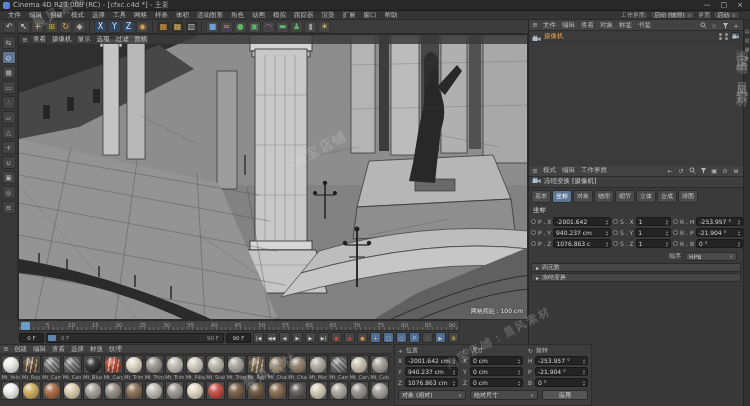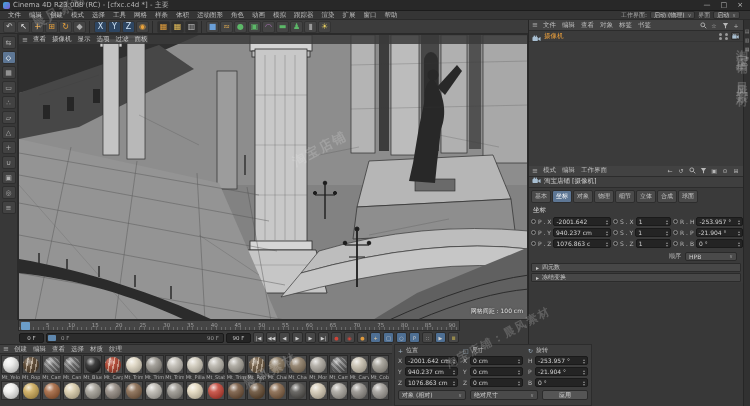--- a/index.html
+++ b/index.html
@@ -398,21 +398,21 @@
             <span class="icoBtn">⊞</span>
           </span>
       </div>
       <div class="am-title">
         <span><svg width="9" height="7" viewBox="0 0 10 7">
               <rect x="0.5" y="1.8" width="6" height="4.5" rx="0.8" fill="#a8bfd2"></rect>
               <path d="M7,3.2 L9.5,1.8 L9.5,6.3 L7,5 Z" fill="#a8bfd2"></path>
               <circle cx="2.6" cy="1.1" r="1" fill="#a8bfd2"></circle>
               <circle cx="4.8" cy="1.1" r="0.8" fill="#a8bfd2"></circle>
             </svg></span>
-        <span>淘宝店铺 [摄像机]</span>
+        <span>冻结变换 [摄像机]</span>
       </div>
       <div class="am-tabs">
           <span class="am-tab">基本</span>
           <span class="am-tab active">坐标</span>
           <span class="am-tab">对象</span>
           <span class="am-tab">物理</span>
           <span class="am-tab">细节</span>
           <span class="am-tab">立体</span>
           <span class="am-tab">合成</span>
           <span class="am-tab">球面</span>

